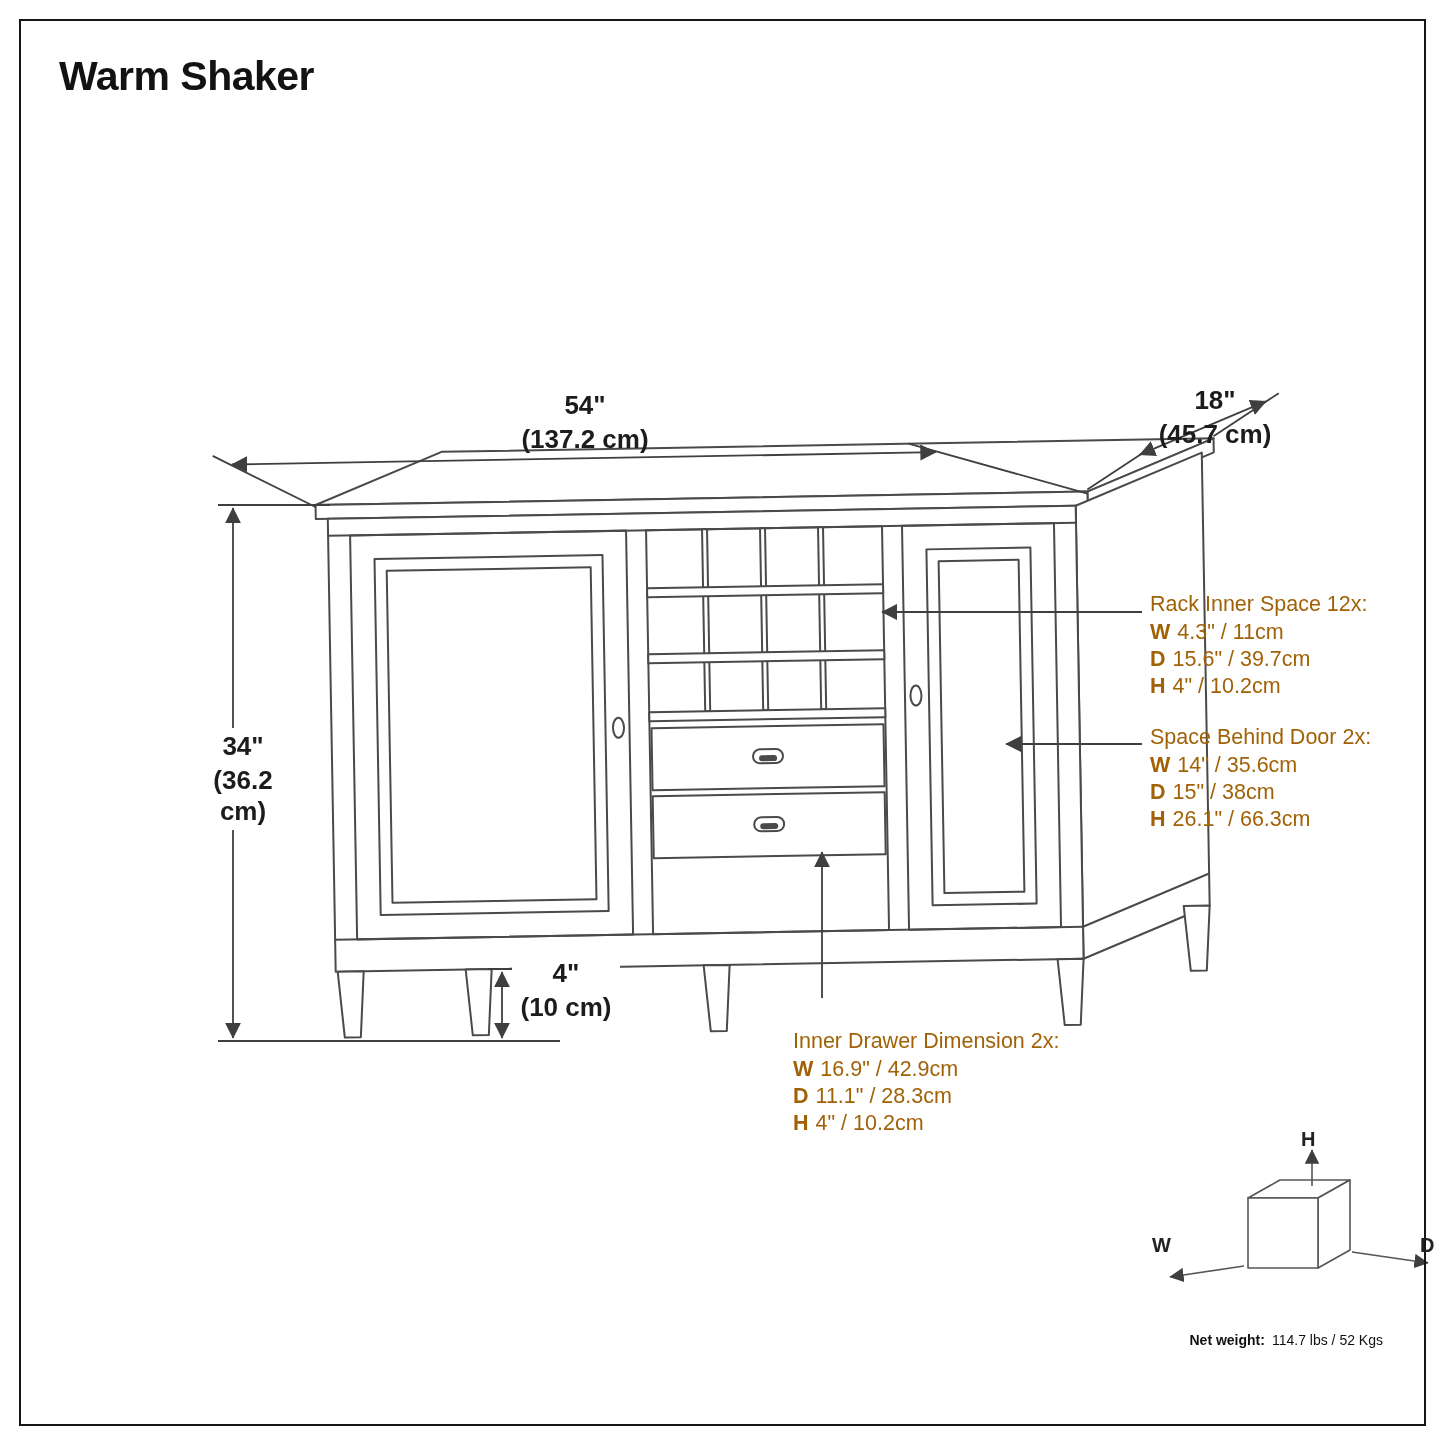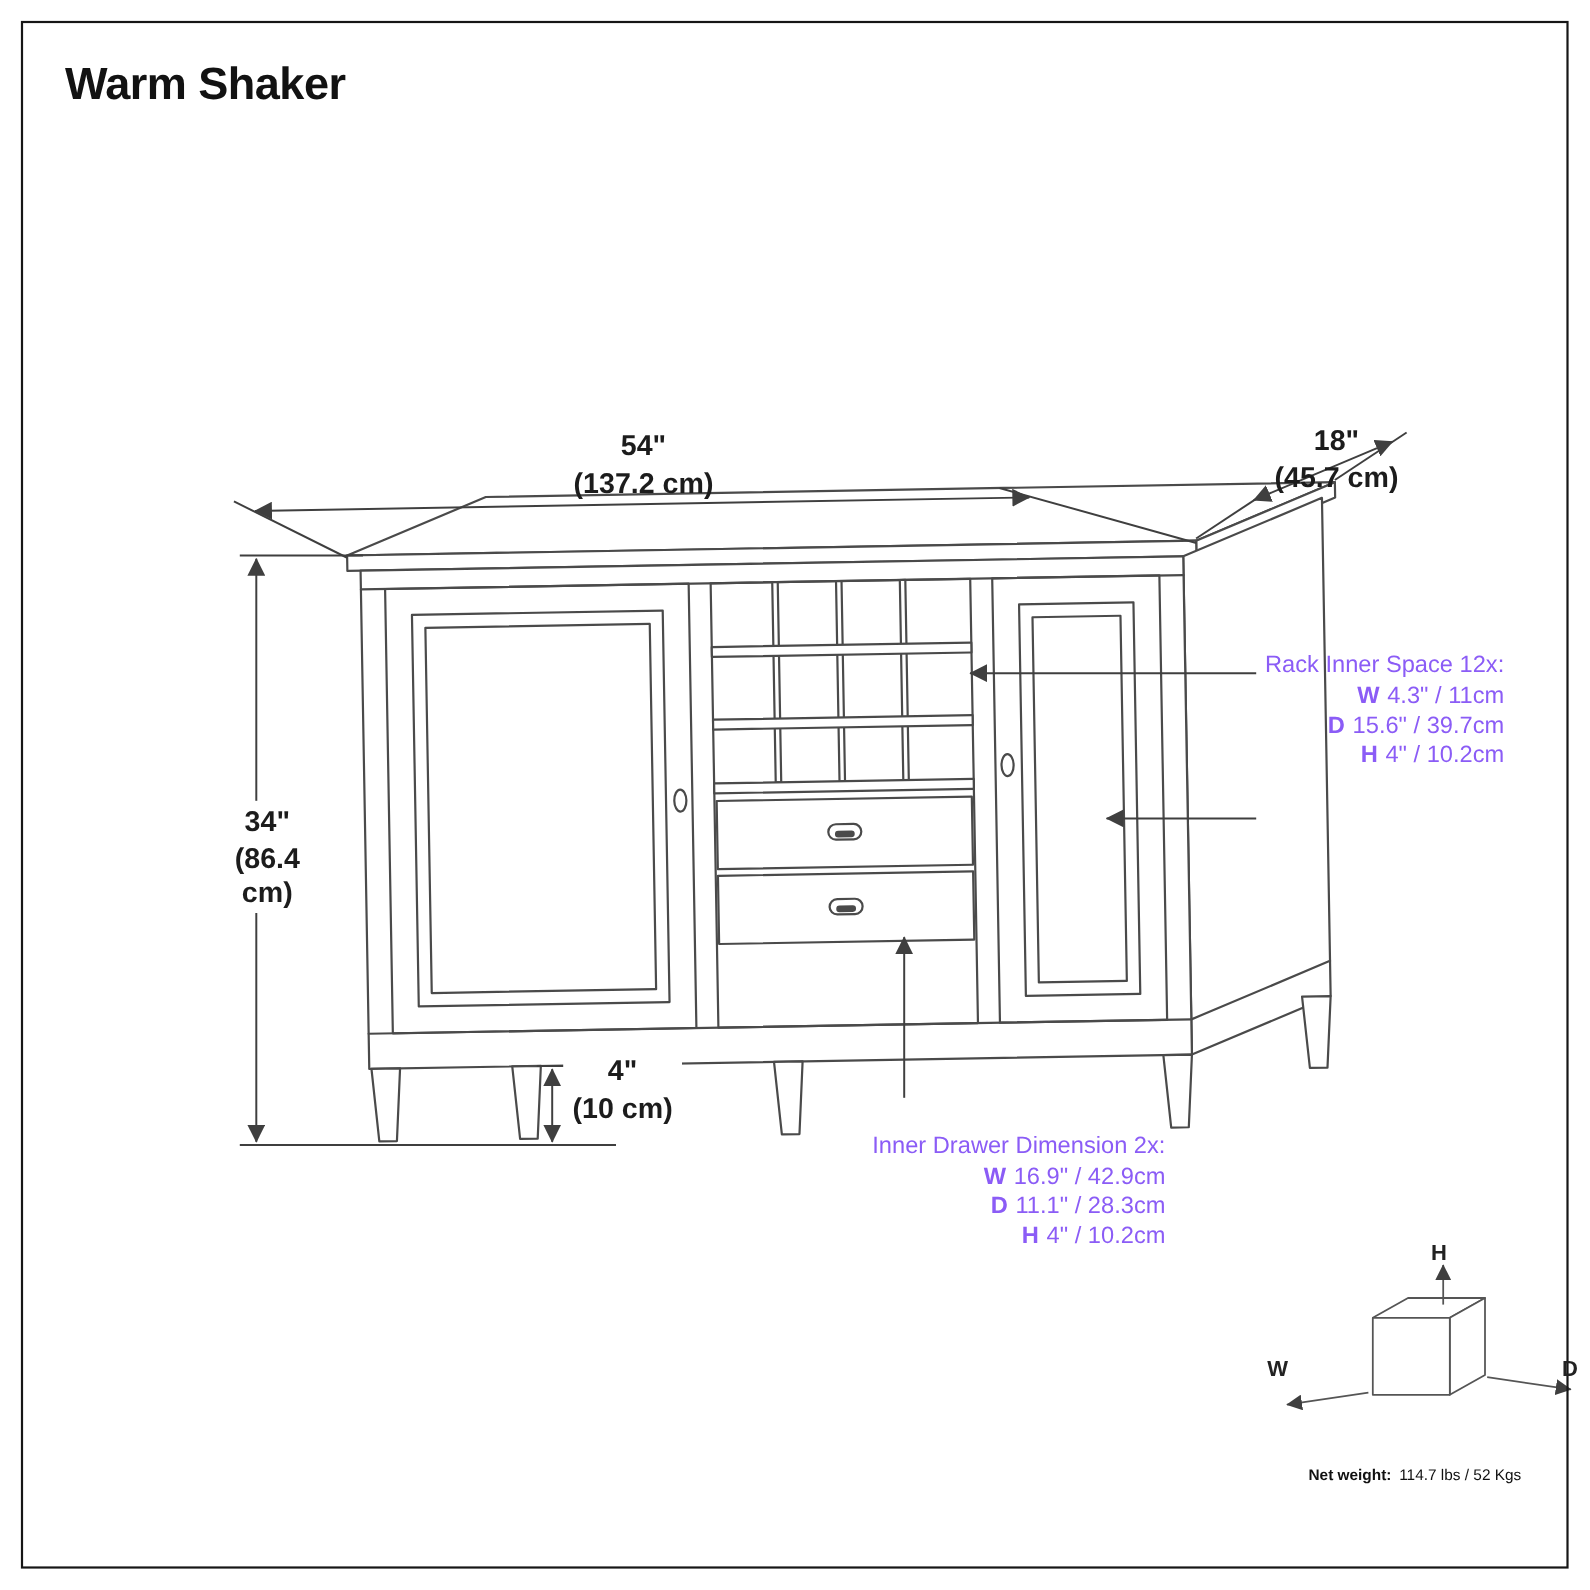--- a/index.html
+++ b/index.html
@@ -4,21 +4,21 @@
 <style>
   html,body { margin:0; padding:0; background:#fff; font-family:"Liberation Sans", sans-serif; }
   .page { position:relative; width:1445px; height:1445px; background:#ffffff; overflow:hidden; }
   .frame { position:absolute; inset:19px; border:2px solid #161616; pointer-events:none; }
   .page > svg { position:absolute; left:0; top:0; }
   .title { position:absolute; left:59px; top:50px; font-size:41px; font-weight:700; line-height:1.28; color:#121212; letter-spacing:-0.5px; }
   .dim { position:absolute; text-align:center; color:#1c1c1c; font-weight:700; }
   .dim .v { font-size:26px; }
   .dim .m { font-size:26px; margin-top:3px; }
   .dim.bg { background:#ffffff; padding:3px 0; }
-  .callout { position:absolute; color:#8b5cf6; font-size:21.5px; line-height:27px;text-align:right; }
+  .callout { position:absolute; color:#a16207; font-size:21.5px; line-height:27px; }
   .callout .c-title { margin-bottom:1px; }
   .c-key { font-weight:700; margin-right:7px; }
   .axis-label { position:absolute; font-size:20px; font-weight:700; color:#222; }
   .net { position:absolute; font-size:14px; color:#111; }
   .net b { font-weight:700; margin-right:7px; }
 </style>
 </head>
 <body>
 
 <div class="page">
@@ -121,35 +121,41 @@
     <div class="m">(137.2 cm)</div>
   </div>
 
   <div class="dim" style="left:1135px; top:385px; width:160px;">
     <div class="v">18"</div>
     <div class="m">(45.7 cm)</div>
   </div>
 
   <div class="dim bg" style="left:188px; top:728px; width:110px;">
     <div class="v">34"</div>
-    <div class="m">(86.4 cm)</div>
+    <div class="m">(36.2 cm)</div>
   </div>
 
   <div class="dim bg" style="left:512px; top:955px; width:108px;">
     <div class="v">4"</div>
     <div class="m">(10 cm)</div>
   </div>
 
   <div class="callout" style="left:1150px; top:591px;">
     <div class="c-title">Rack Inner Space 12x:</div>
     <div class="c-row"><span class="c-key">W</span><span class="c-val">4.3" / 11cm</span></div>
     <div class="c-row"><span class="c-key">D</span><span class="c-val">15.6" / 39.7cm</span></div>
     <div class="c-row"><span class="c-key">H</span><span class="c-val">4" / 10.2cm</span></div>
   </div>
 
+  <div class="callout" style="left:1150px; top:724px;">
+    <div class="c-title">Space Behind Door 2x:</div>
+    <div class="c-row"><span class="c-key">W</span><span class="c-val">14" / 35.6cm</span></div>
+    <div class="c-row"><span class="c-key">D</span><span class="c-val">15" / 38cm</span></div>
+    <div class="c-row"><span class="c-key">H</span><span class="c-val">26.1" / 66.3cm</span></div>
+  </div>
 
   <div class="callout" style="left:793px; top:1028px;">
     <div class="c-title">Inner Drawer Dimension 2x:</div>
     <div class="c-row"><span class="c-key">W</span><span class="c-val">16.9" / 42.9cm</span></div>
     <div class="c-row"><span class="c-key">D</span><span class="c-val">11.1" / 28.3cm</span></div>
     <div class="c-row"><span class="c-key">H</span><span class="c-val">4" / 10.2cm</span></div>
   </div>
 
   <div class="axis-label" style="left:1301px; top:1128px;">H</div>
   <div class="axis-label" style="left:1152px; top:1234px;">W</div>

